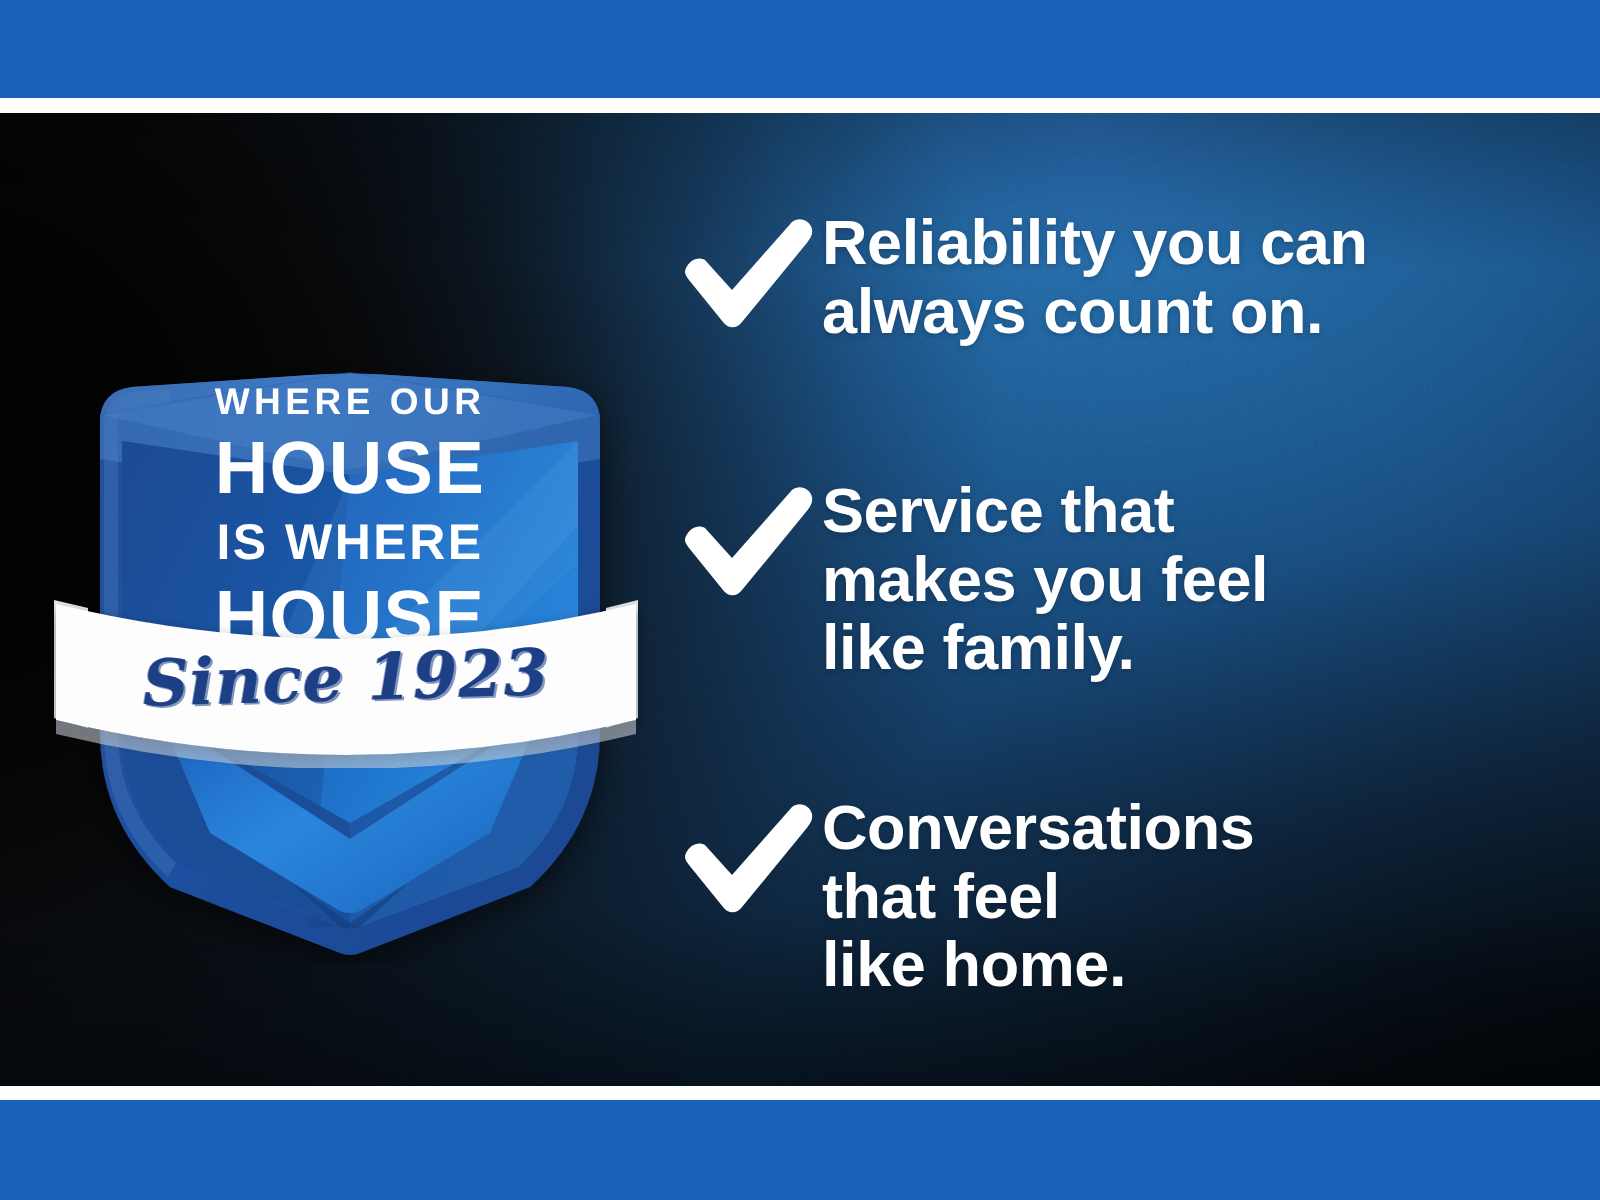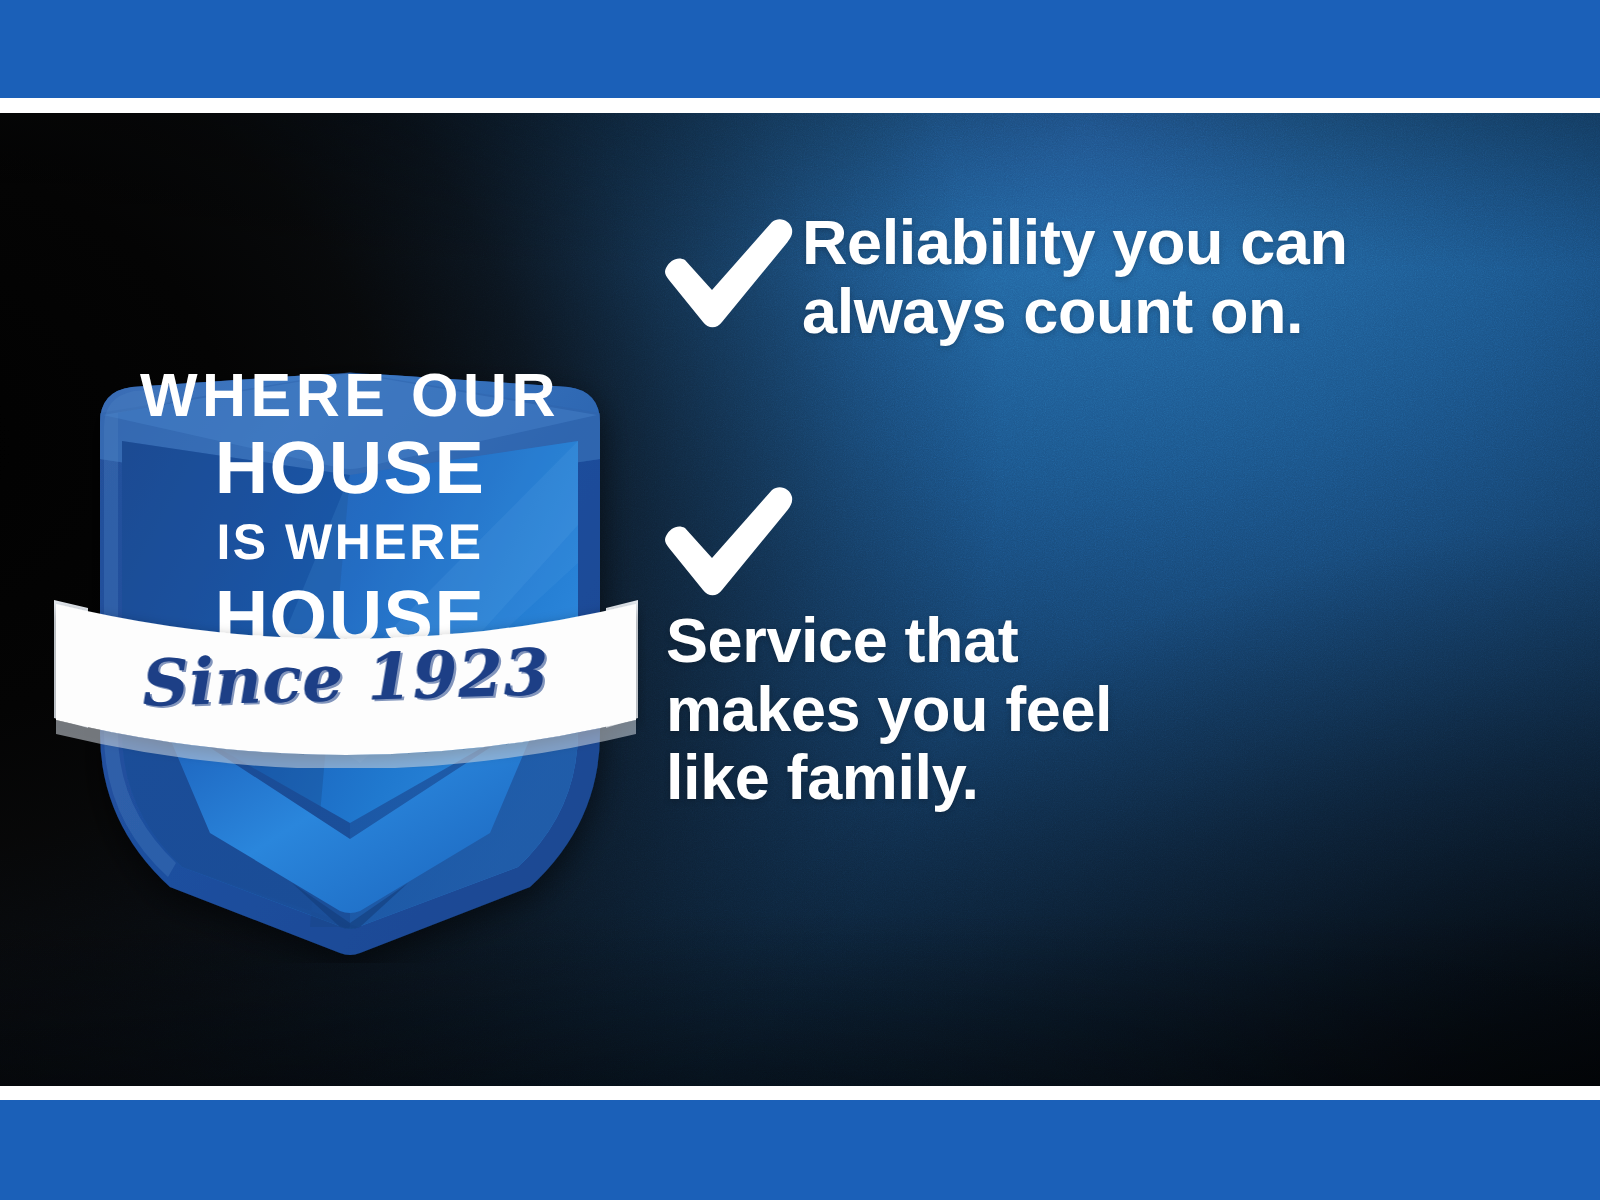--- a/index.html
+++ b/index.html
@@ -49,30 +49,30 @@
     font-family:"DejaVu Serif",serif;font-style:italic;font-weight:700;
     font-size:64px;color:#1d3f86;letter-spacing:1px;
     transform:rotate(-1.6deg);
     text-shadow:2px 2px 0 rgba(29,63,134,.55), -1px 0 0 rgba(29,63,134,.45);
     white-space:nowrap;}
 
   
   .shield-line{position:absolute;width:580px;text-align:center;color:#ffffff;
     font-family:"Liberation Sans",sans-serif;font-weight:700;white-space:nowrap;
     text-rendering:geometricPrecision;}
-  #sl-1{top:97px;font-size:61px;letter-spacing:4.5px;}
+  #sl-1{top:118px;font-size:37px;letter-spacing:4.5px;}
   #sl-2{top:162px;font-size:74px;letter-spacing:1.5px;}
   #sl-3{top:250px;font-size:50px;letter-spacing:2.5px;}
   #sl-4{top:311px;font-size:74px;letter-spacing:1.5px;}
 
   
-  #bullets{position:absolute;left:660px;top:95px;width:900px;height:860px;}
+  #bullets{position:absolute;left:680px;top:95px;width:900px;height:860px;}
   .bullet{position:absolute;left:0;display:flex;align-items:flex-start;}
   #b-0{top:0;}
-  #b-1{top:268px;flex-direction:column;}
+  #b-1{top:268px;}
   #b-2{top:585px;}
 
   .check{flex:0 0 auto;width:136px;height:120px;margin-top:10px;}
   .btext{
     color:#ffffff;font-family:"Liberation Sans",sans-serif;font-weight:700;
     font-size:63px;line-height:1.09;letter-spacing:-.4px;
     white-space:pre-line;margin-left:6px;
     text-shadow:0 2px 6px rgba(0,0,0,.22);}
 </style>
 </head>
@@ -279,20 +279,37 @@
                    L 62 104
                    C 57 111 48 111 43 104
                    L 9 62
                    C 5 57 4 54 6 50 Z" fill="#ffffff"></path>
         </svg>
         <div class="btext">Service that
 makes you feel
 like family.</div>
       </div>
 
+      <div class="bullet" id="b-2">
+        <svg class="check" viewBox="0 0 136 120" xmlns="http://www.w3.org/2000/svg">
+          <path d="M 6 50
+                   C 10 42 18 38 25 42
+                   L 52 72
+                   L 112 4
+                   C 119 -2 130 2 132 11
+                   C 133 17 130 21 126 26
+                   L 62 104
+                   C 57 111 48 111 43 104
+                   L 9 62
+                   C 5 57 4 54 6 50 Z" fill="#ffffff"></path>
+        </svg>
+        <div class="btext">Conversations
+that feel
+like home.</div>
+      </div>
 
     </div>
   </div>
 
   <div class="band" id="rule-bot" style="background: rgb(255, 255, 255);"></div>
   <div class="band" id="band-bot" style="background: rgb(27, 96, 184);"></div>
 
 </div>
 
 </body></html>

